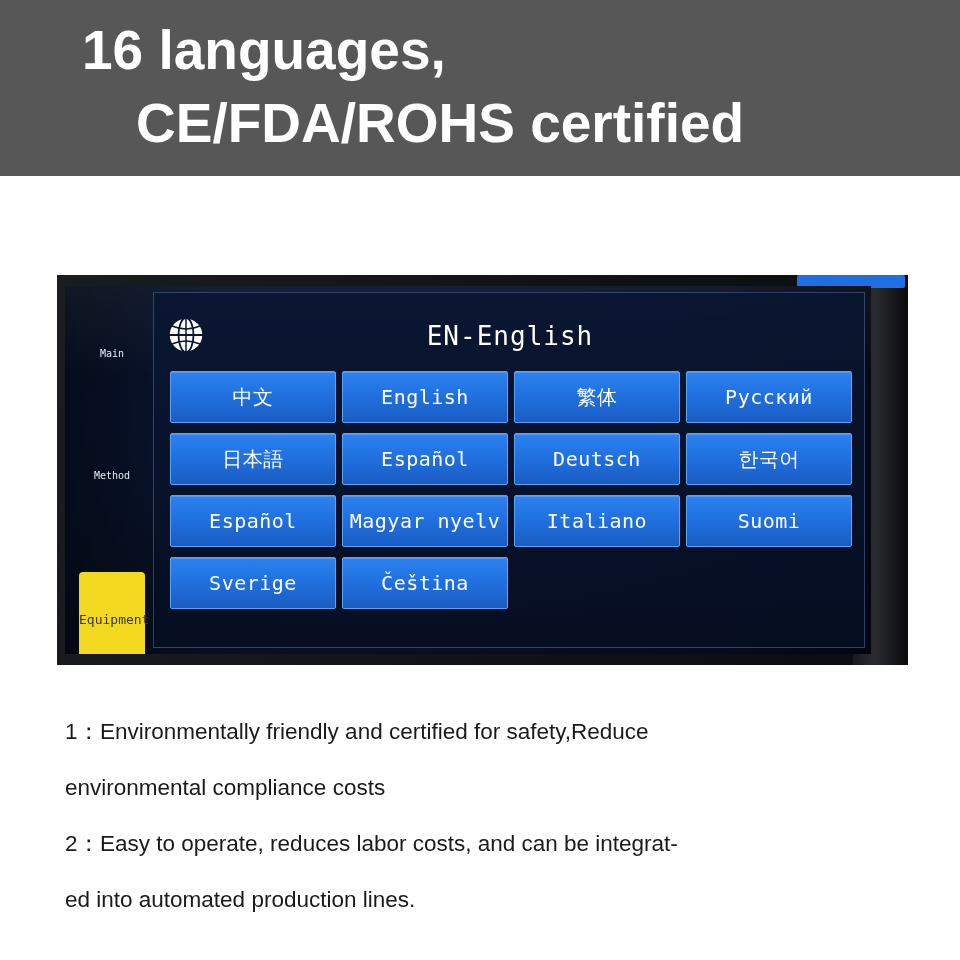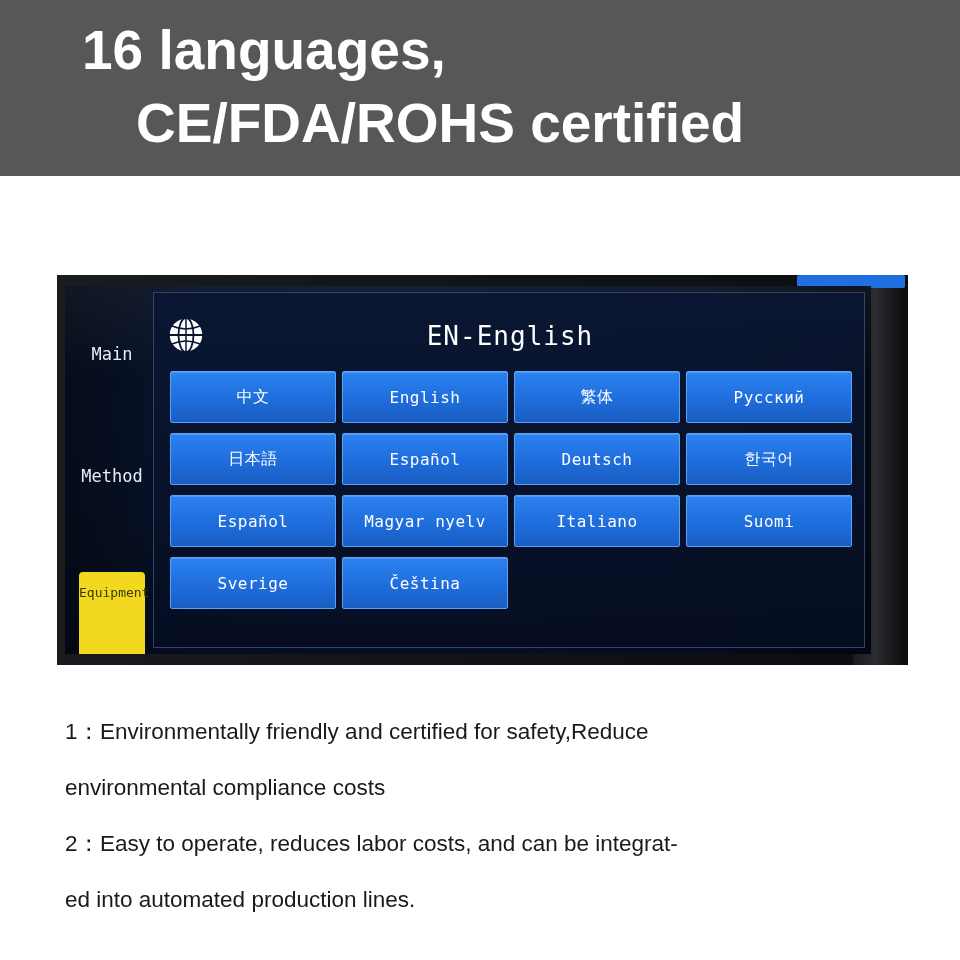--- a/index.html
+++ b/index.html
@@ -99,37 +99,37 @@
     top: 14px;
     width: 82px;
     height: 345px;
   }
   .nav-item {
     position: absolute;
     left: 0;
     width: 82px;
     color: #e8eef8;
     font-family: "DejaVu Sans Mono", monospace;
-    font-size: 17px;
+    font-size: 10px;
     line-height: 16px;
     text-align: center;
     letter-spacing: 0px;
   }
   .nav-main { top: 46px; }
   .nav-method { top: 168px; }
   .nav-equipment {
     top: 272px;
     left: 8px;
     width: 66px;
     height: 100px;
     background: #f2d81f;
     border-radius: 4px;
     color: #3a3a08;
     box-sizing: border-box;
-    padding-top: 13px;
+    padding-top: 40px;
     text-align: center;
     font-size: 13px;
     line-height: 16px;
   }
 
   
   .lang-panel {
     position: absolute;
     left: 88px;
     top: 6px;
@@ -171,21 +171,21 @@
   }
   .lang-btn {
     background: linear-gradient(180deg, #2b82f0 0%, #1f6ddc 55%, #1a5dc2 100%);
     border: 1px solid #5aa2f5;
     border-radius: 2px;
     color: #ffffff;
     display: flex;
     align-items: center;
     justify-content: center;
     font-family: "DejaVu Sans Mono", monospace;
-    font-size: 16px;
+    font-size: 20px;
     letter-spacing: 0.5px;
     box-shadow: inset 0 1px 0 rgba(255,255,255,0.18);
     text-align: center;
   }
   .lang-btn.empty {
     background: transparent;
     border: none;
     box-shadow: none;
   }
 

